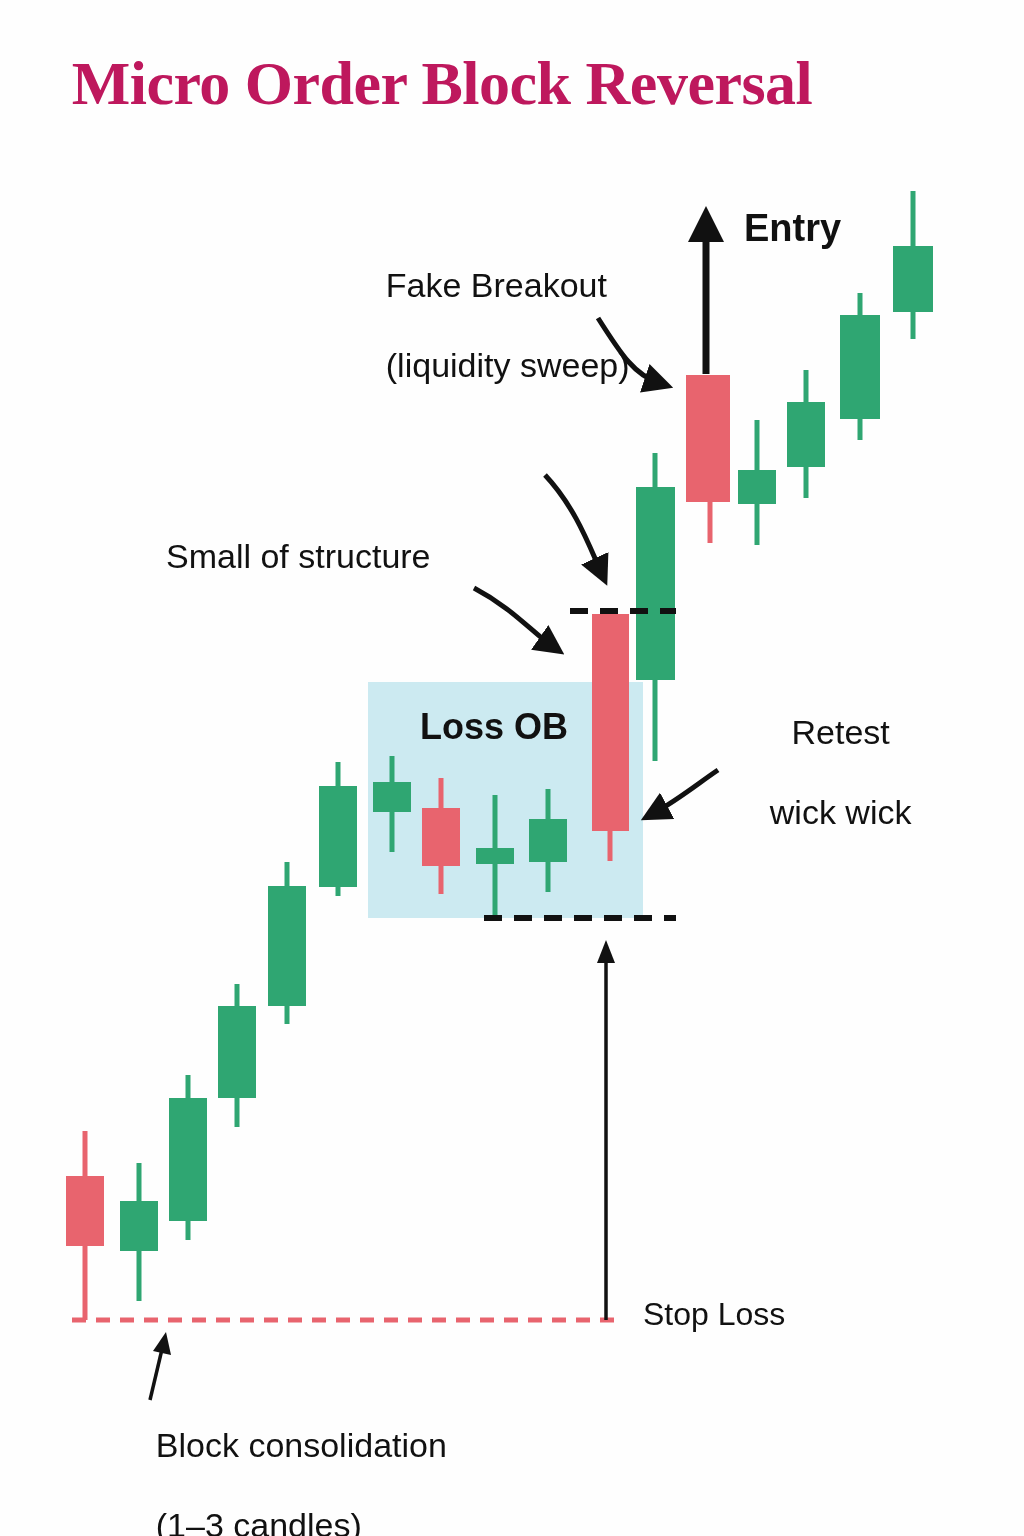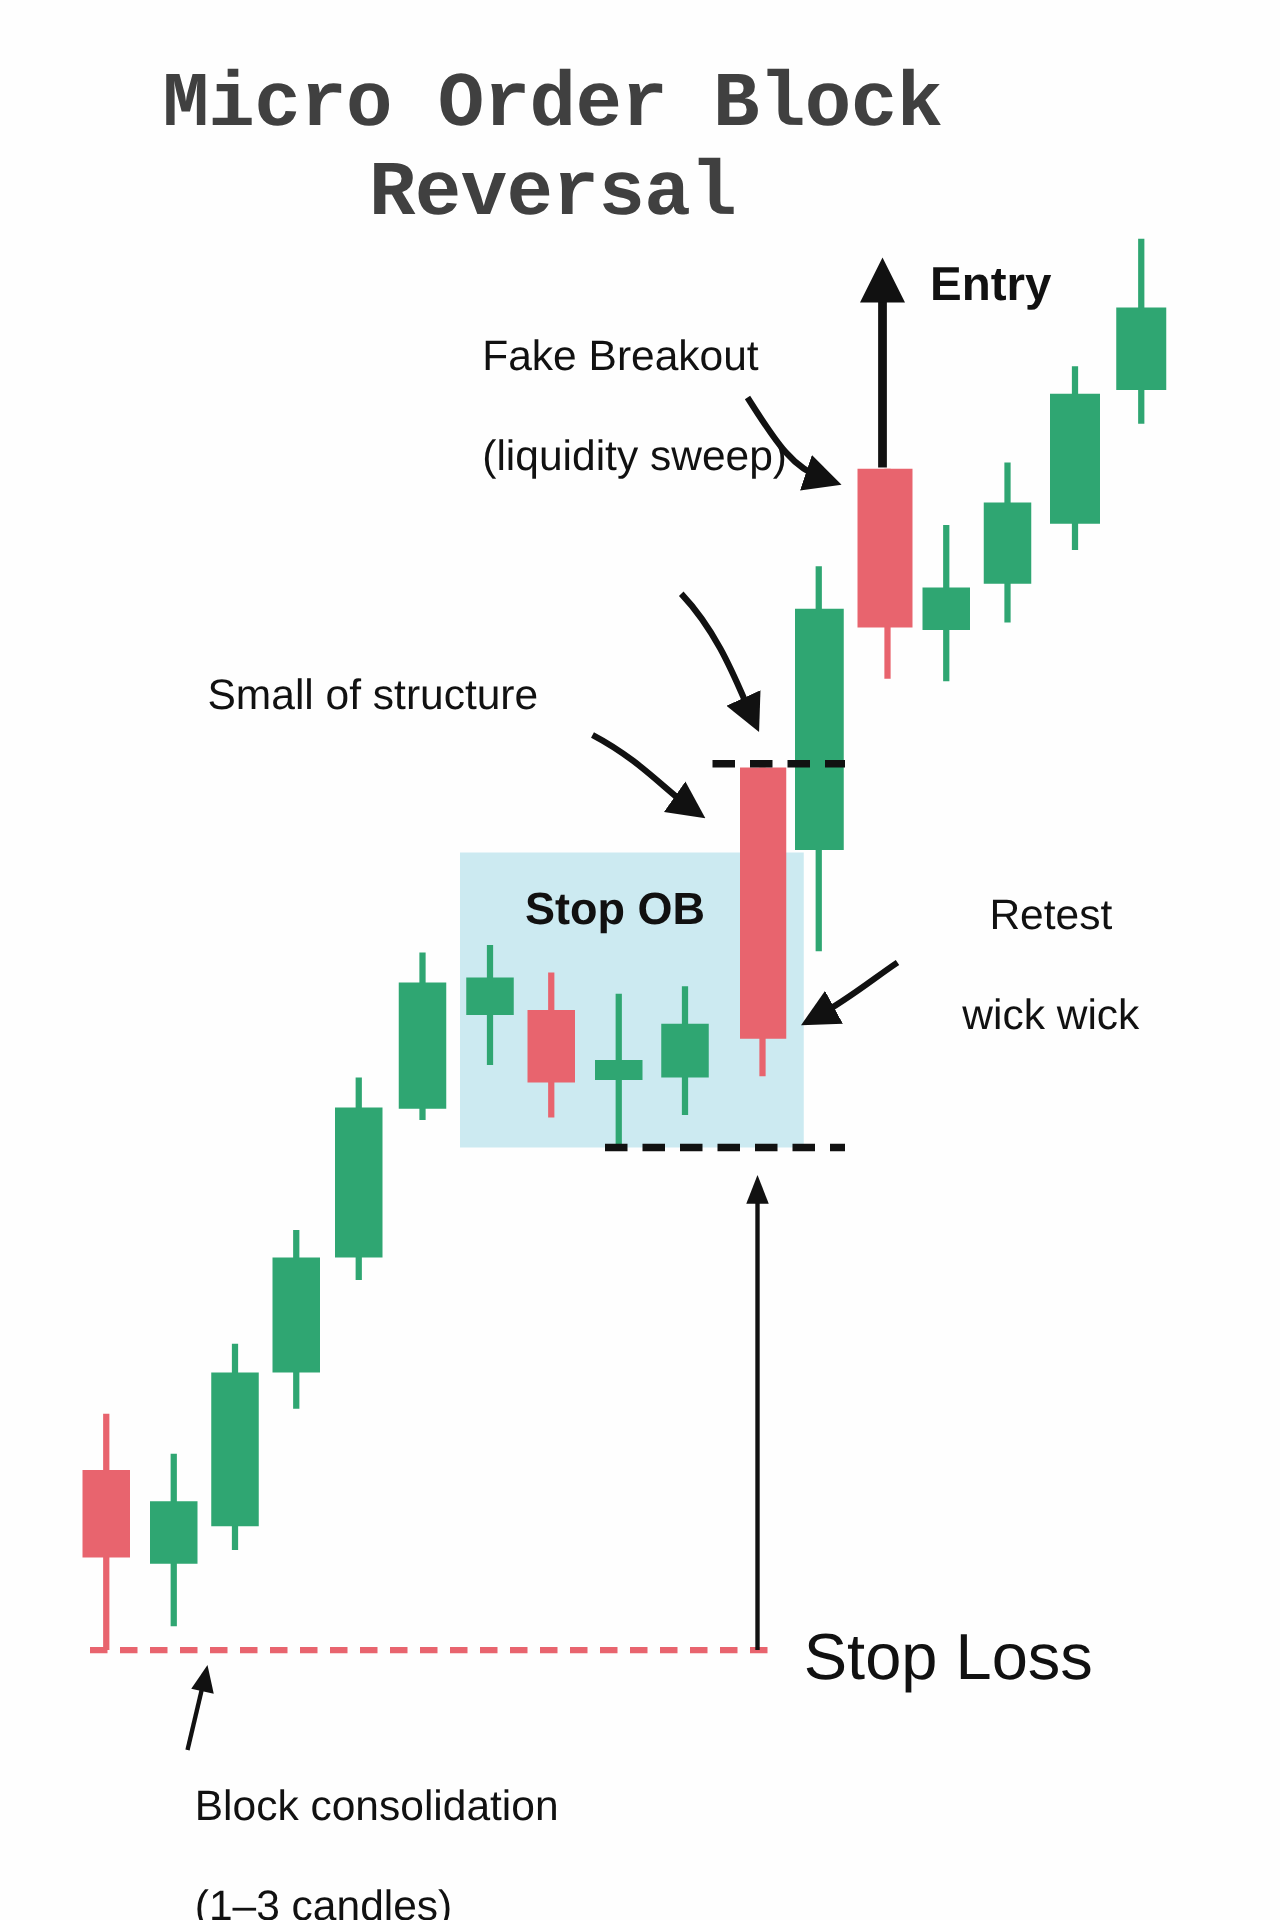--- a/index.html
+++ b/index.html
@@ -23,22 +23,22 @@
   }
   #chart-title {
     position: absolute;
     left: 0;
     top: 48px;
     width: 884px;
     text-align: center;
     font-size: 62px;
     font-weight: 700;
     letter-spacing: -0.5px;
-    color: #404040;
-    font-family: Liberation Mono, monospace;
+    color: #be185d;
+    font-family: Liberation Serif, serif;
   }
   .annot {
     position: absolute;
     font-size: 34px;
     line-height: 1.18;
     color: #111111;
     white-space: pre;
     font-family: "Liberation Sans", sans-serif;
   }
   .annot.bold {
@@ -198,27 +198,27 @@
   <div class="annot" style="left:348px; top:225px; text-align:left;">
     <span>Fake Breakout</span><br>
     <span>(liquidity sweep)</span>
   </div>
 
   <div class="annot bold" style="left:744px; top:206px; font-size:38px;text-align:right;">Entry</div>
 
 
   <div class="annot" style="left:166px; top:536px;">Small of structure</div>
 
-  <div class="annot bold" style="left:420px; top:706px; font-size:36px;">Stop OB</div>
+  <div class="annot bold" style="left:420px; top:706px; font-size:36px;">Loss OB</div>
 
   <div class="annot" style="left:732px; top:672px;text-align:center;">
     <span>Retest</span><br>
     <span>wick wick</span>
   </div>
 
-  <div class="annot" style="left:643px; top:1296px; font-size:52px;">Stop Loss</div>
+  <div class="annot" style="left:643px; top:1296px; font-size:32px;">Stop Loss</div>
 
   <div class="annot" style="left:118px; top:1385px;">
     <span>Block consolidation</span><br>
     <span>(1–3 candles)</span>
   </div>
 
 </div>
 
 </body></html>

